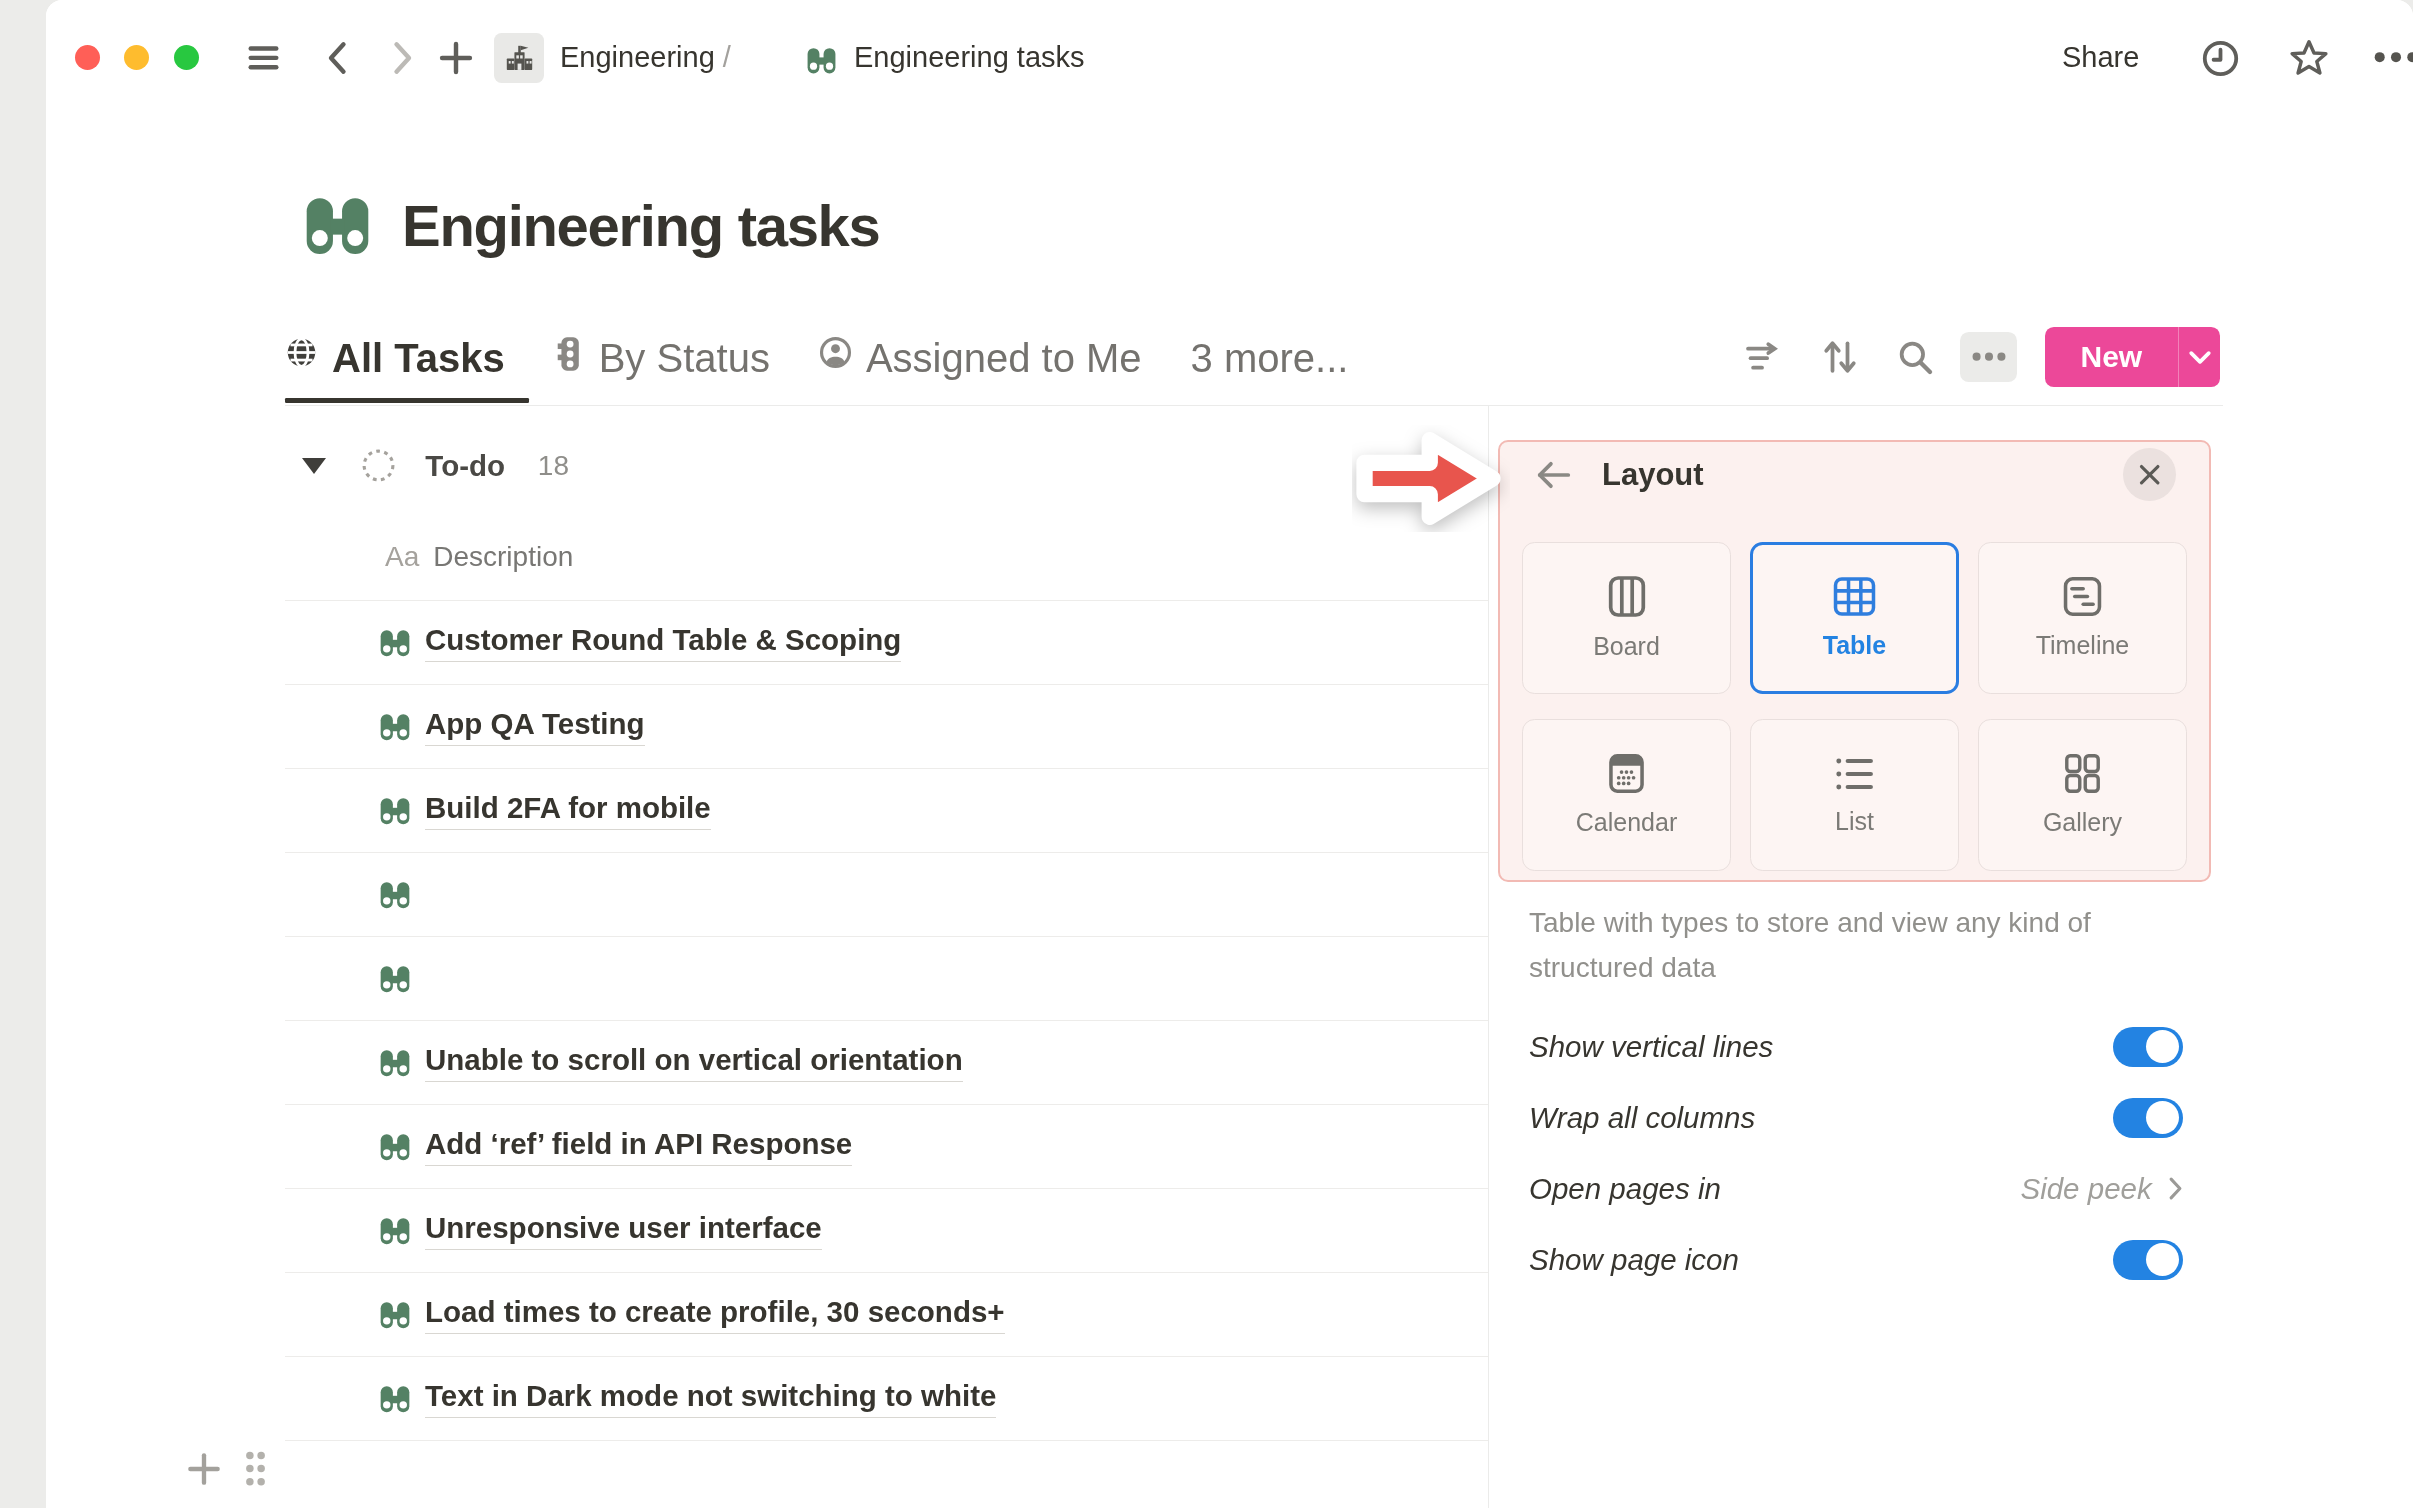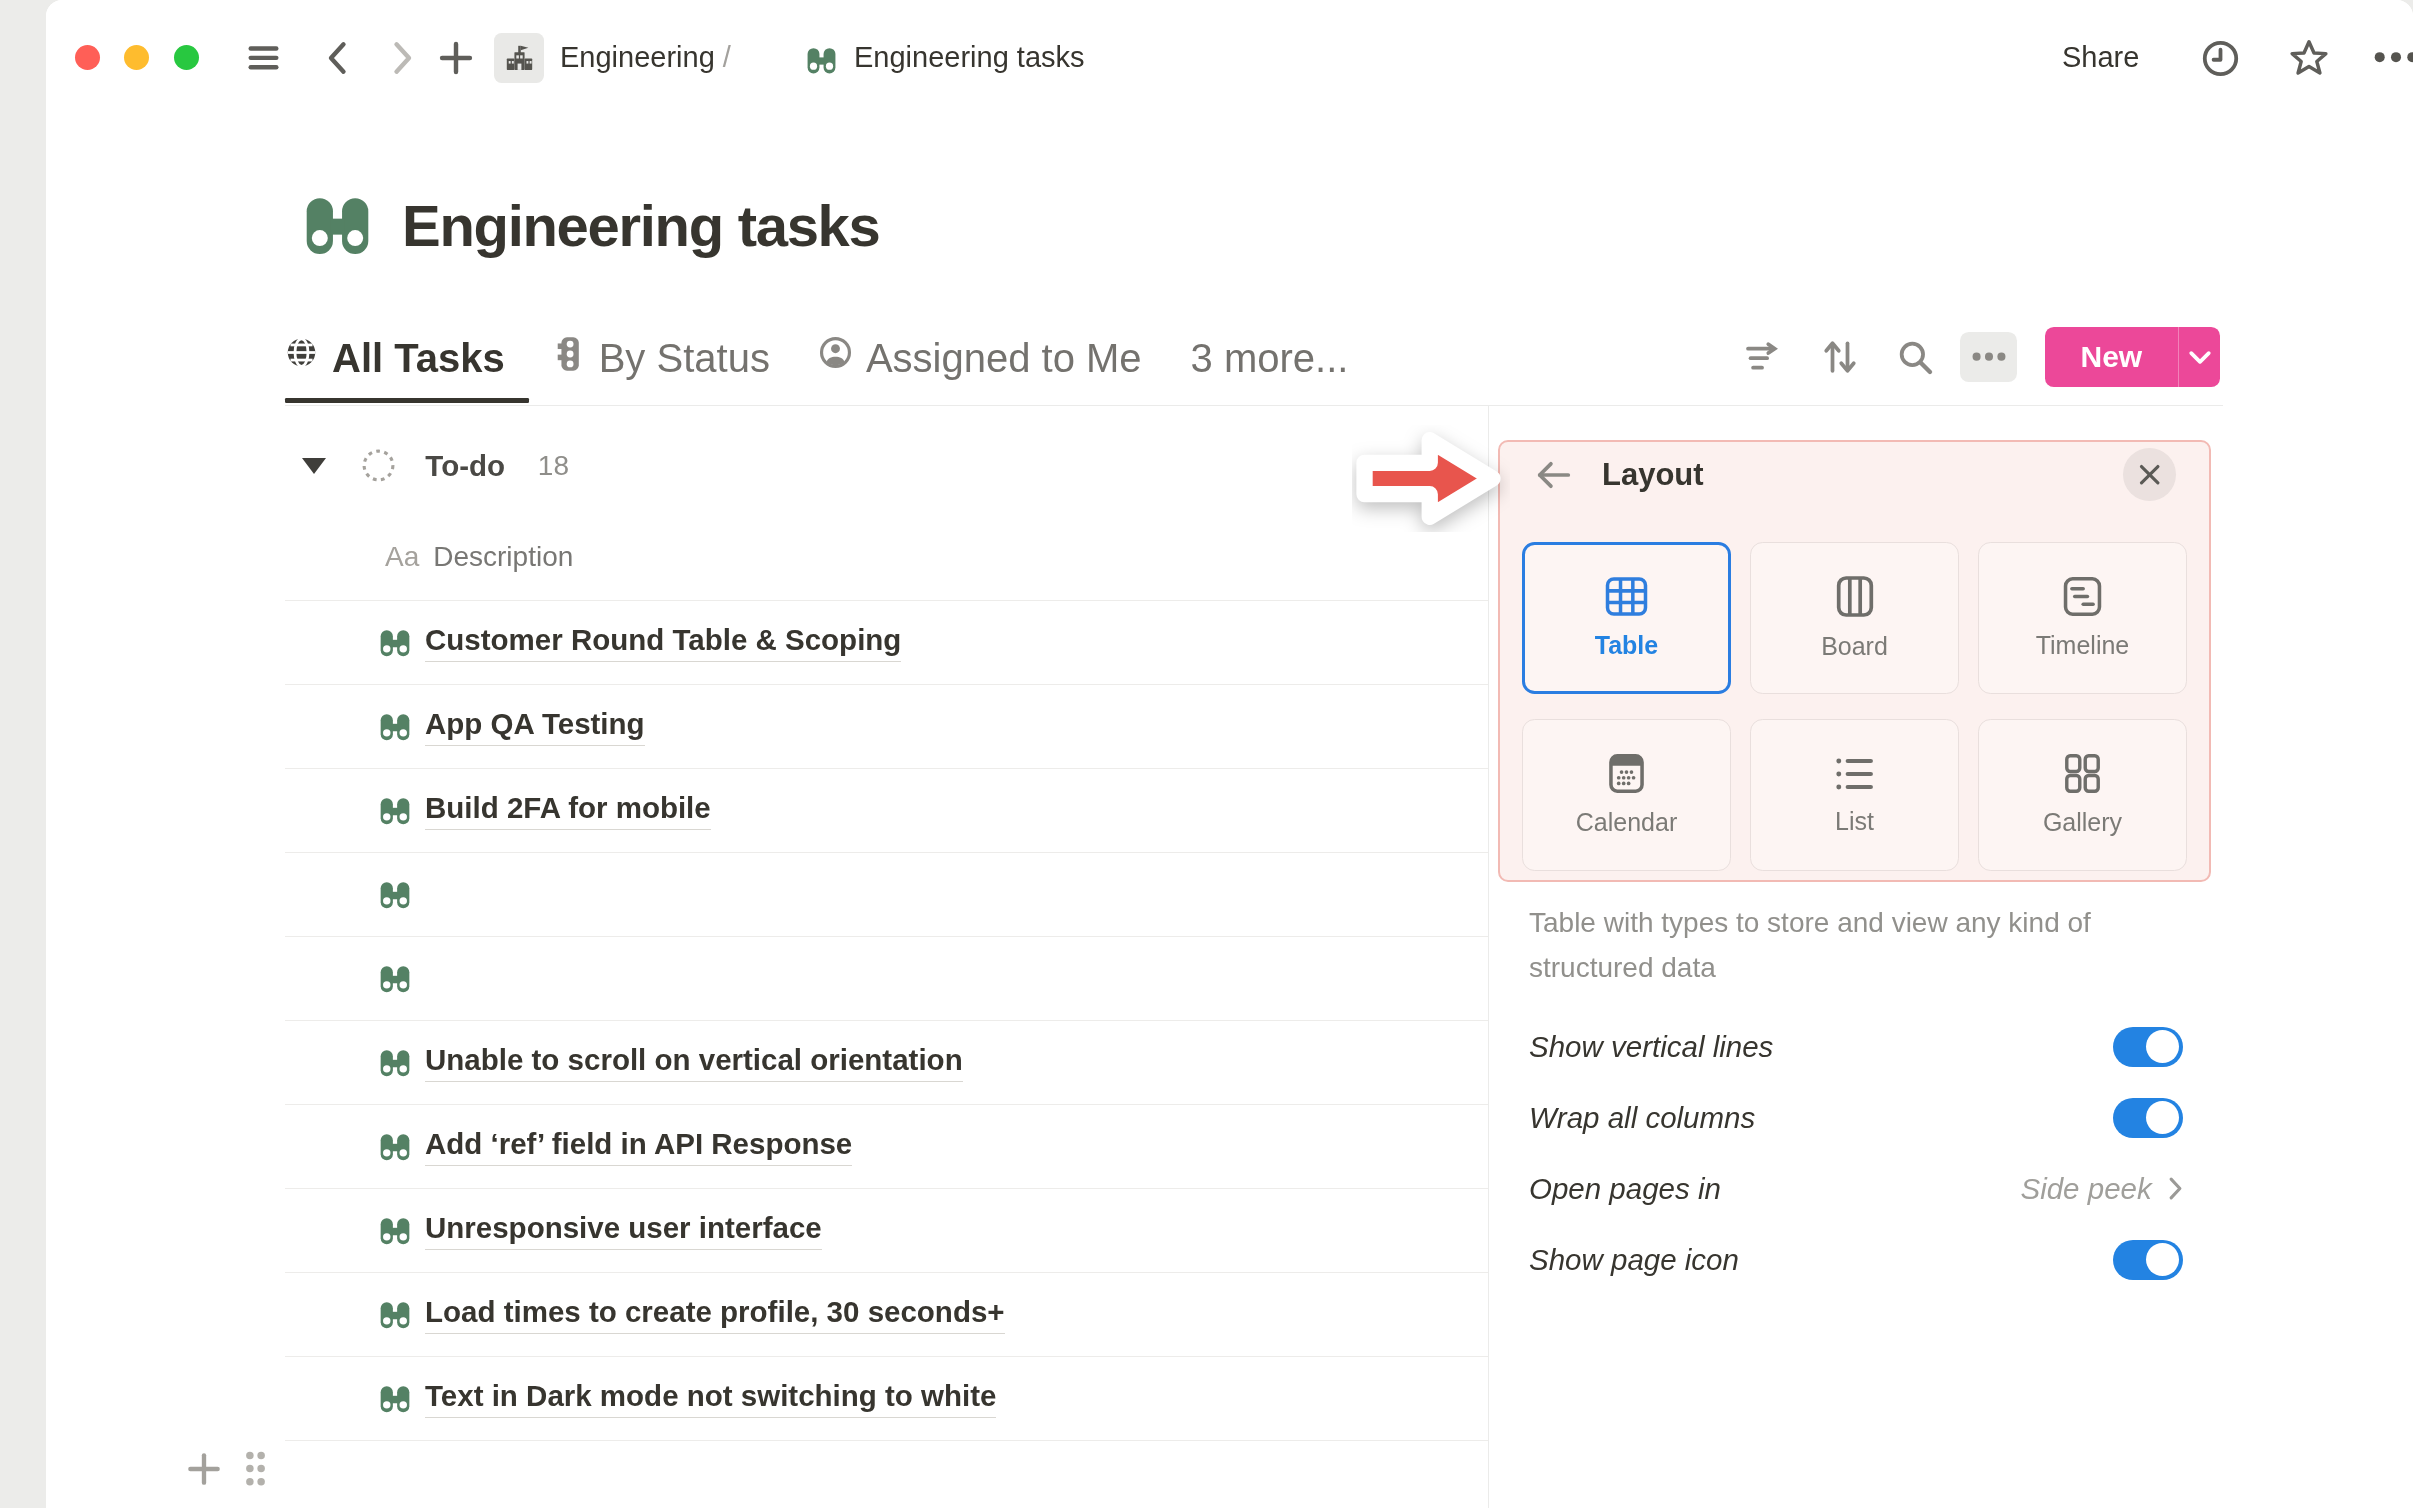--- a/index.html
+++ b/index.html
@@ -380,41 +380,41 @@
       <svg width="21.4" height="21.4" viewBox="0 0 34 34">
           <g stroke="#5b5a56" stroke-width="5" stroke-linecap="round">
             <line x1="4" y1="4" x2="30" y2="30"></line>
             <line x1="30" y1="4" x2="4" y2="30"></line>
           </g>
         </svg>
     </div>
   </div>
 
   <div class="cards">
+    <div class="layout-card">
+      <svg width="40" height="43" viewBox="0 0 54 58">
+          <g fill="none" stroke="#6f6e6a" stroke-width="5">
+            <rect x="5" y="4" width="44" height="50" rx="10"></rect>
+            <line x1="20" y1="4" x2="20" y2="54"></line>
+            <line x1="34" y1="4" x2="34" y2="54"></line>
+          </g>
+        </svg>
+      <span class="card-label">Board</span>
+    </div>
     <div class="layout-card selected">
       <svg width="45" height="41" viewBox="0 0 64 58">
           <g fill="none" stroke="#2f7ede" stroke-width="5">
             <rect x="5" y="4" width="54" height="50" rx="9"></rect>
             <line x1="23.5" y1="4" x2="23.5" y2="54"></line>
             <line x1="41" y1="4" x2="41" y2="54"></line>
             <line x1="5" y1="21" x2="59" y2="21"></line>
             <line x1="5" y1="37.5" x2="59" y2="37.5"></line>
           </g>
         </svg>
       <span class="card-label">Table</span>
-    </div>
-    <div class="layout-card">
-      <svg width="40" height="43" viewBox="0 0 54 58">
-          <g fill="none" stroke="#6f6e6a" stroke-width="5">
-            <rect x="5" y="4" width="44" height="50" rx="10"></rect>
-            <line x1="20" y1="4" x2="20" y2="54"></line>
-            <line x1="34" y1="4" x2="34" y2="54"></line>
-          </g>
-        </svg>
-      <span class="card-label">Board</span>
     </div>
     <div class="layout-card">
       <svg width="41" height="41" viewBox="0 0 58 58">
           <g fill="none" stroke="#6f6e6a" stroke-width="5" stroke-linecap="round">
             <rect x="5" y="4" width="48" height="50" rx="10"></rect>
             <line x1="14" y1="18" x2="30" y2="18"></line>
             <line x1="18" y1="29" x2="36" y2="29"></line>
             <line x1="30" y1="40" x2="44" y2="40"></line>
           </g>
         </svg>

